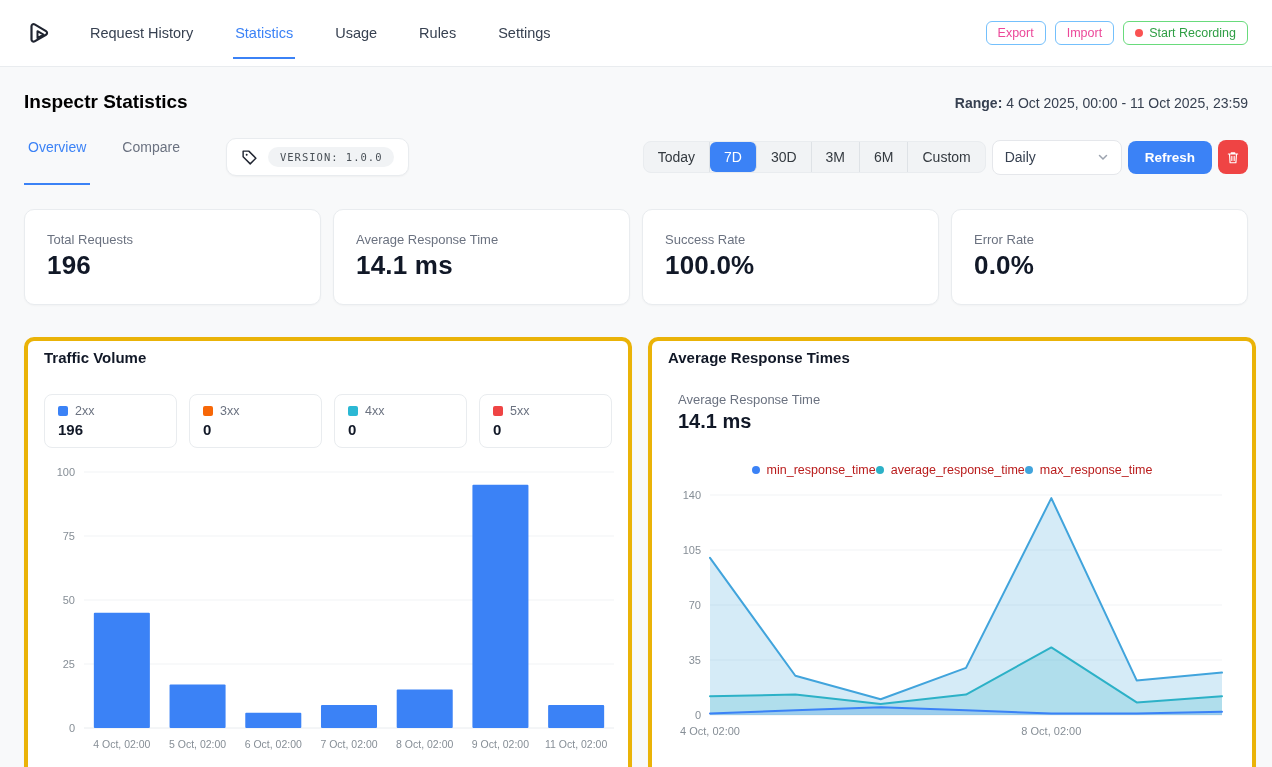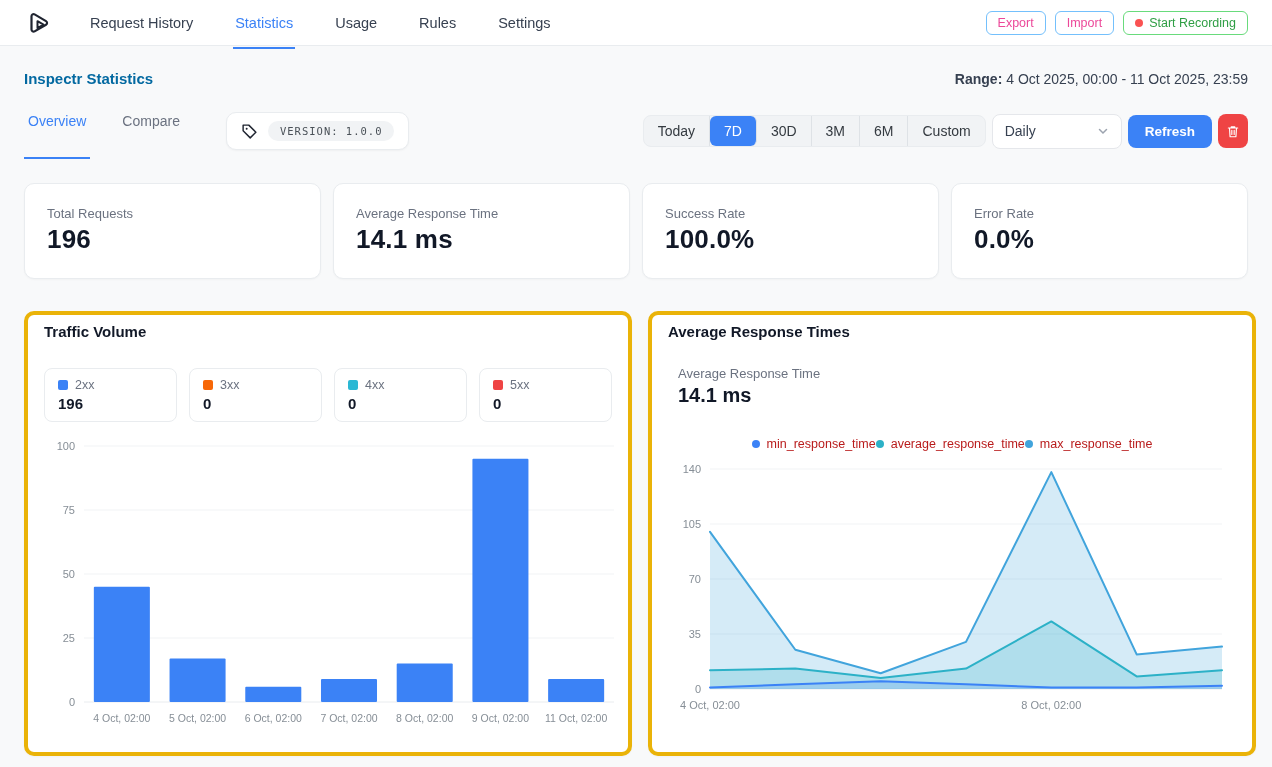--- a/index.html
+++ b/index.html
@@ -1,38 +1,38 @@
 <!DOCTYPE html>
 <html><head>
 <meta charset="utf-8">
 <style>
   * { margin:0; padding:0; box-sizing:border-box; }
   html,body { width:1272px; height:767px; overflow:hidden; }
   body { font-family:"Liberation Sans", sans-serif; background:#f8f9fa; color:#212529; }
 
   
-  .topbar { height:46px; background:#fff; border-bottom:1px solid #e9ecef;
+  .topbar { height:67px; background:#fff; border-bottom:1px solid #e9ecef;
             display:flex; align-items:center; justify-content:space-between; padding:8px 24px; }
   .topbar-left { display:flex; align-items:center; gap:34px; }
   .logo { display:inline-flex; align-items:center; cursor:pointer; }
   nav { display:flex; align-items:center; gap:38px; }
   .nav-item { font-size:14.5px; color:#374151; cursor:pointer; text-decoration:none;
               padding:18px 2px 16px; border-bottom:2px solid transparent; }
   .nav-item.active { color:#3b82f6; border-bottom-color:#3b82f6; }
   .topbar-right { display:flex; align-items:center; gap:9px; }
   .btn-chip { background:#fff; font-size:12.5px; padding:4px 11px; border-radius:6px;
               cursor:pointer; display:inline-flex; align-items:center; gap:6px; }
   .btn-chip.blue { border:1px solid #74c0fc; color:#ec4899; }
   .btn-chip.green { border:1px solid #69db7c; color:#2f9e44; }
   .rec-dot { width:8px; height:8px; border-radius:50%; background:#fa5252; display:inline-block; }
 
   
   main { padding:0 24px; }
   .title-row { margin-top:24px; display:flex; justify-content:space-between; align-items:baseline; }
-  h1 { font-size:15px; font-weight:bold; color:#0369a1; }
+  h1 { font-size:19px; font-weight:bold; color:#000000; }
   .range { font-size:14px; color:#374151; }
   .range b { font-weight:bold; }
 
   .controls-row { margin-top:16px; display:flex; justify-content:space-between; align-items:center; }
   .left-tabs { display:flex; align-items:center; }
   .sub-tab { font-size:14px; padding:10px 4px 28px; margin-right:28px; cursor:pointer;
              color:#6b7280; border-bottom:2px solid transparent; }
   .sub-tab.active { color:#3b82f6; border-bottom-color:#3b82f6; }
   .version-card { background:#fff; border:1px solid #e9ecef; border-radius:10px;
                   box-shadow:0 1px 2px rgba(0,0,0,.04); padding:8px 14px;

